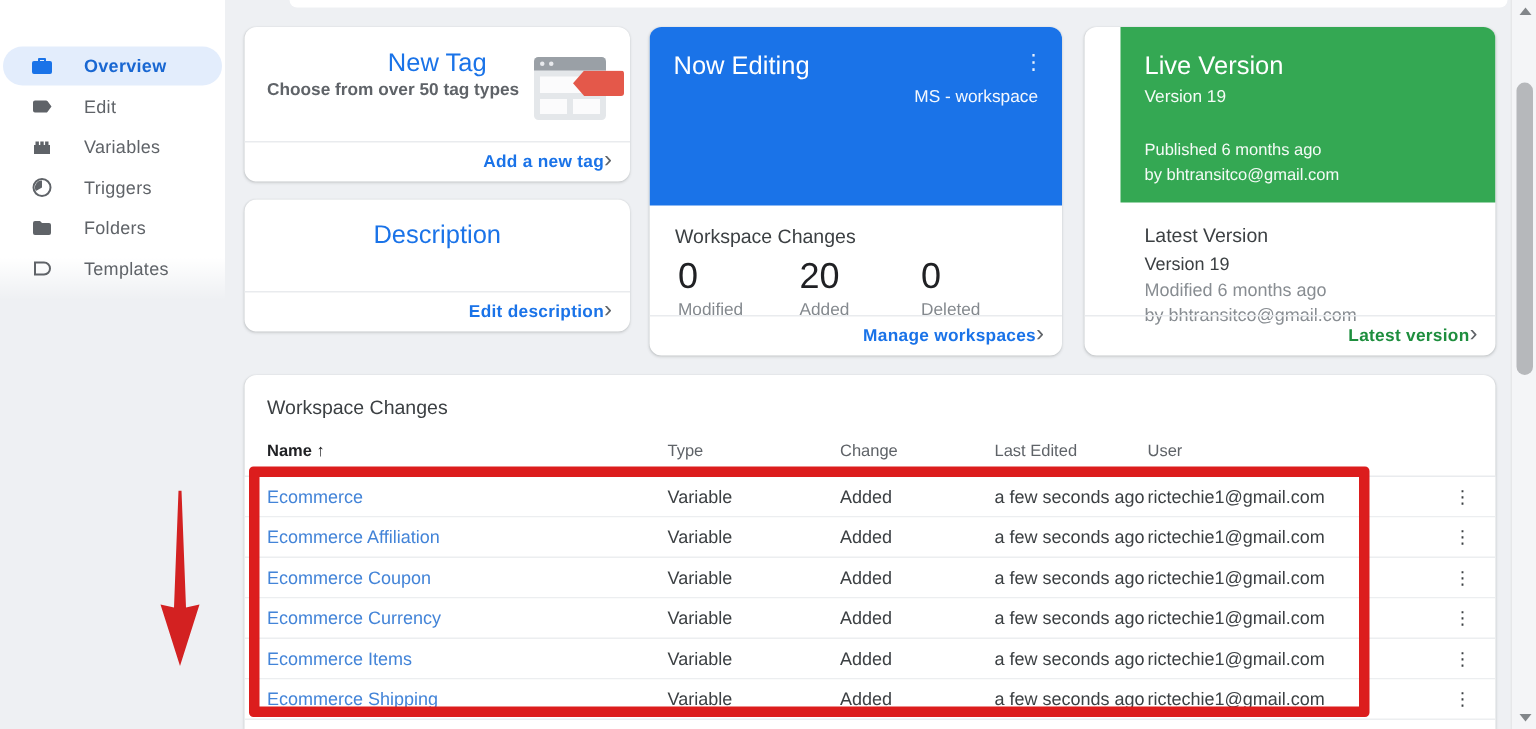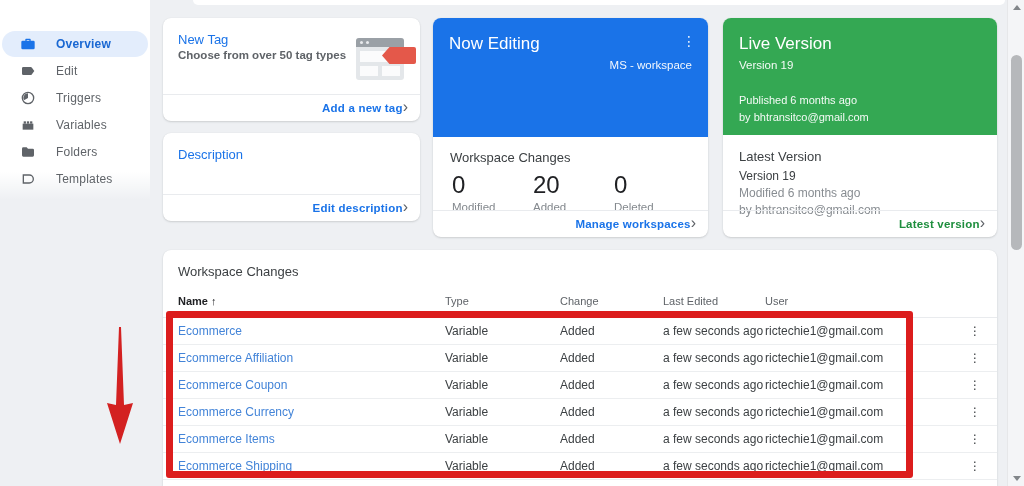--- a/index.html
+++ b/index.html
@@ -23,21 +23,21 @@
   .nav-item.active { background:#e3edfc; }
   .nav-item.active .lbl { color:#1967d2; font-weight:700; }
   .nav-ic { width:16px; height:16px; flex:0 0 16px; display:flex; align-items:center; }
   .nav-ic svg { width:16px; height:16px; }
 
   
   .card {
     position:absolute; background:#fff; border-radius:8px;
     box-shadow:0 1px 2px rgba(60,64,67,.18), 0 0 1px rgba(60,64,67,.1);
   }
-  .card-title { font-size:13px; color:#1a73e8; font-weight:400; }
+  .card-title { font-size:17px; color:#1a73e8; font-weight:400;text-align:center; }
   .card-sub { font-size:11.5px; color:#5f6368; margin-top:2px;font-weight:bold; }
   .card-footer {
     position:absolute; left:0; right:0; bottom:0; height:27px;
     border-top:1px solid #e9ebee; display:flex; align-items:center;
     justify-content:flex-end; padding:0 12px 0 15px; cursor:pointer;
   }
   .flink { font-size:11.5px; font-weight:700; color:#1a73e8; letter-spacing:.2px; }
   .flink.green { color:#1e8e3e; }
   .chev { font-size:16px; color:#5f6368; line-height:1; margin-top:-2px; }
 
@@ -73,21 +73,21 @@
   .blue-head .bs { font-size:11.5px; color:rgba(255,255,255,.95); margin-top:5px;text-align:right; }
   .dots { font-size:14px; line-height:1; color:#5f6368; cursor:pointer; letter-spacing:0; }
   .dots.white { color:rgba(255,255,255,.9); position:absolute; right:12px; top:16px; }
   .ws-label { font-size:13px; color:#3c4043; margin:13px 0 0 17px; }
   .stats { display:flex; margin:6px 0 0 19px; }
   .stat { width:81px; }
   .stat .v { font-size:24px; color:#202124; font-weight:400; }
   .stat .l { font-size:11.5px; color:#84898e; margin-top:2px; }
 
   
-  .card.live { left:723px; top:18px; width:274px; height:219px; overflow:hidden; }
+  .card.live { left:723px; top:18px; width:274px; height:219px; overflow:hidden;padding-left:24px; }
   .green-head { position:relative; height:117px; background:#34a853; padding:16px 16px 0 16px; }
   .green-head .bt { font-size:17px; color:#fff; font-weight:400; }
   .green-head .bs { font-size:11.5px; color:rgba(255,255,255,.95); margin-top:5px; }
   .pub { position:absolute; left:16px; bottom:10px; font-size:11px; color:rgba(255,255,255,.95); line-height:1.5; }
   .lv-block { padding:14px 16px 0 16px; }
   .lv-h { font-size:13px; color:#3c4043; }
   .lv-v { font-size:12px; color:#3c4043; margin-top:5px; }
   .lv-g { font-size:12px; color:#888d92; margin-top:3px; }
 
   
@@ -135,36 +135,36 @@
     <span class="nav-ic">
       <svg viewBox="0 0 24 24">
           <path fill="#5f6368" d="M17.63 6.84A2 2 0 0 0 16 6H5a2 2 0 0 0-2 2v8a2 2 0 0 0 2 2h11a2 2 0 0 0 1.63-.84L21.5 12l-3.87-5.16z"></path>
         </svg>
     </span>
     <span class="lbl">Edit</span>
   </div>
   <div class="nav-item">
     <span class="nav-ic">
       <svg viewBox="0 0 24 24">
-          <circle cx="12" cy="12" r="8.5" fill="none" stroke="#5f6368" stroke-width="2"></circle>
-          <path fill="#5f6368" d="M12 12 L12 5 A7 7 0 0 0 5.9 15.5 Z"></path>
-        </svg>
-    </span>
-    <span class="lbl">Triggers</span>
-  </div>
-  <div class="nav-item">
-    <span class="nav-ic">
-      <svg viewBox="0 0 24 24">
           <path fill="#5f6368" d="M4 10h16v9H4z"></path>
           <rect x="5.5" y="6.5" width="3.4" height="3.5" fill="#5f6368"></rect>
           <rect x="10.3" y="6.5" width="3.4" height="3.5" fill="#5f6368"></rect>
           <rect x="15.1" y="6.5" width="3.4" height="3.5" fill="#5f6368"></rect>
         </svg>
     </span>
     <span class="lbl">Variables</span>
+  </div>
+  <div class="nav-item">
+    <span class="nav-ic">
+      <svg viewBox="0 0 24 24">
+          <circle cx="12" cy="12" r="8.5" fill="none" stroke="#5f6368" stroke-width="2"></circle>
+          <path fill="#5f6368" d="M12 12 L12 5 A7 7 0 0 0 5.9 15.5 Z"></path>
+        </svg>
+    </span>
+    <span class="lbl">Triggers</span>
   </div>
   <div class="nav-item">
     <span class="nav-ic">
       <svg viewBox="0 0 24 24">
           <path fill="#5f6368" d="M10 5H5a2 2 0 0 0-2 2v10a2 2 0 0 0 2 2h14a2 2 0 0 0 2-2V9a2 2 0 0 0-2-2h-7l-2-2z"></path>
         </svg>
     </span>
     <span class="lbl">Folders</span>
   </div>
   <div class="nav-item">

